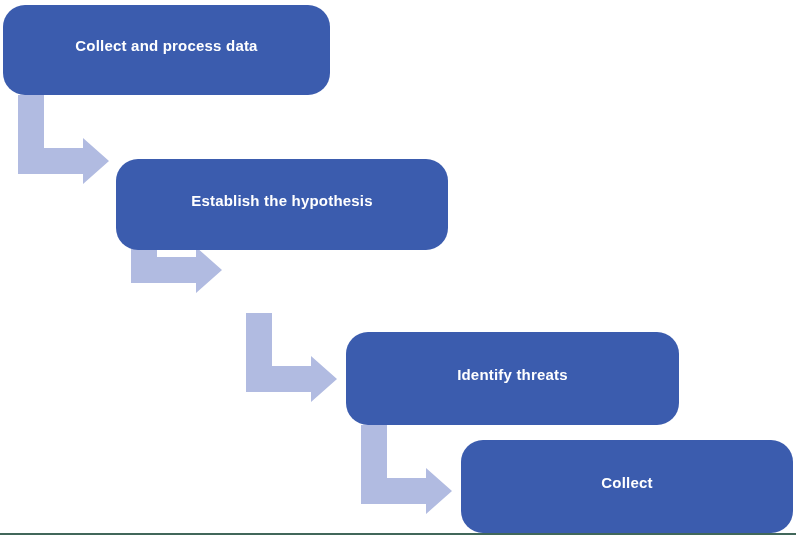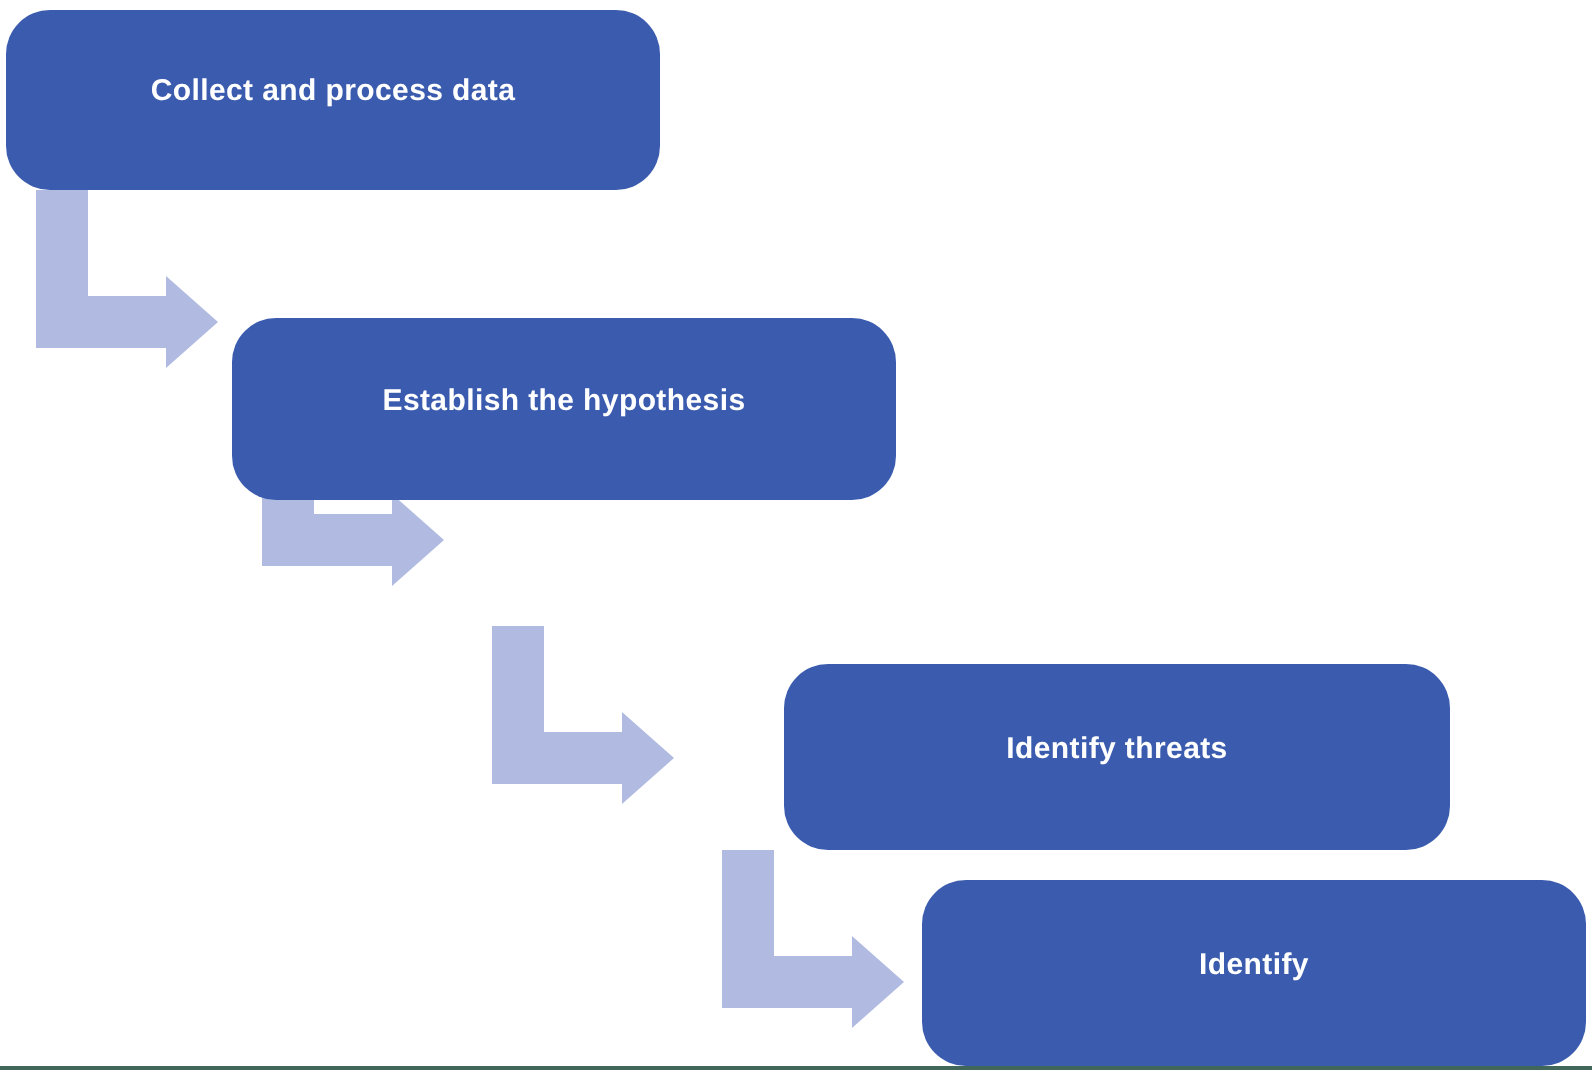--- a/index.html
+++ b/index.html
@@ -36,21 +36,21 @@
     font-weight: bold;
     font-size: 15px;
     letter-spacing: 0.2px;
     padding-bottom: 9px;
     box-sizing: border-box;
     text-align: center;
   }
   .s1 { left: 3px;   top: 5px;   width: 327px; height: 90px; }
   .s2 { left: 116px; top: 113px; width: 332px; height: 91px; margin-top: 46px; }
   .s3 { left: 231px; top: 221px; width: 333px; height: 92px; }
-  .s4 { left: 346px; top: 332px; width: 333px; height: 93px; margin-left: 46px; }
+  .s4 { left: 346px; top: 332px; width: 333px; height: 93px; }
   .s5 { left: 461px; top: 440px; width: 332px; height: 93px; }
   .bottom-rule {
     position: absolute;
     left: 0;
     top: 533px;
     width: 796px;
     height: 2px;
     background: #41675A;
   }
 </style>
@@ -73,18 +73,18 @@
   <div class="step s2">
     <span>Establish the hypothesis</span>
   </div>
 
 
   <div class="step s4">
     <span>Identify threats</span>
   </div>
 
   <div class="step s5">
-    <span>Identify</span>
+    <span>Collect</span>
   </div>
 
   <div class="bottom-rule"></div>
 
 </div>
 
 </body></html>

